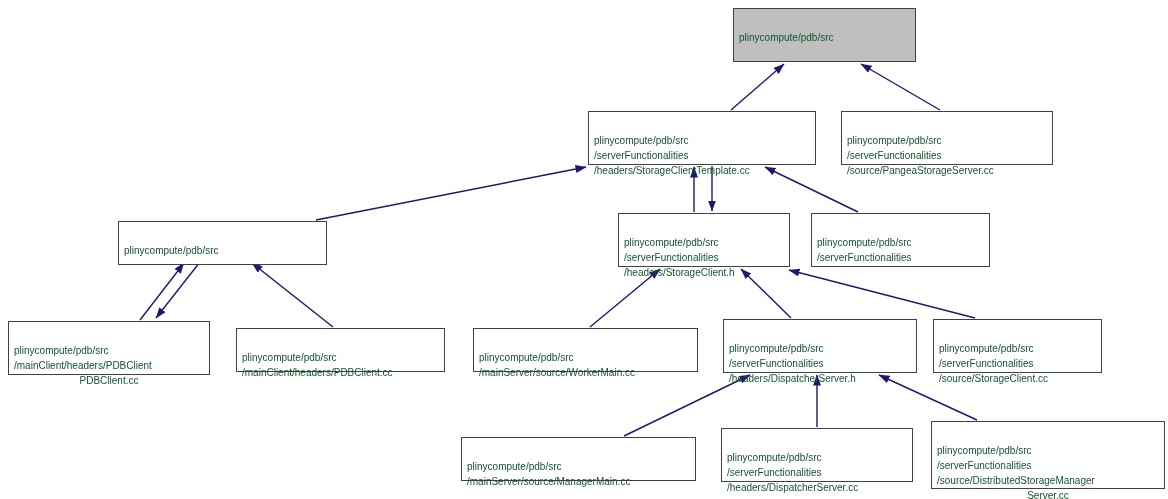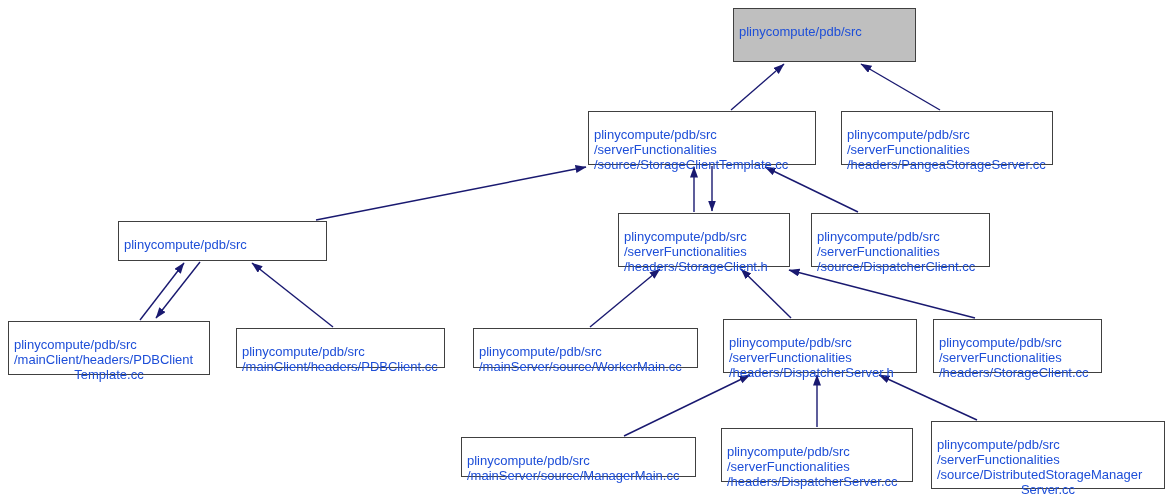--- a/index.html
+++ b/index.html
@@ -14,24 +14,24 @@
   #edges {
     position: absolute;
     left: 0; top: 0;
     width: 1168px; height: 499px;
   }
   .node {
     position: absolute;
     box-sizing: border-box;
     background: #ffffff;
     border: 1px solid #404040;
-    color: #1d4ed8;
-    font-size: 13px;
+    color: #14532d;
+    font-size: 10px;
     line-height: 15px;
-    padding: 15px 5px;
+    padding: 21px 5px;
     cursor: pointer;
     white-space: nowrap;
   }
   .node.highlight {
     background: #bfbfbf;
   }
   .ln { text-align: left; }
   .ln.center { text-align: center; }
   svg line { stroke: #191970; stroke-width: 1.4; }
 </style>
@@ -63,49 +63,48 @@
     <line x1="977" y1="420" x2="879" y2="375" marker-end="url(#arrow)"></line>
   </svg>
 
   <div class="node highlight" style="left:733px; top:8px; width:183px; height:54px;">
     <div class="ln">plinycompute/pdb/src</div>
   </div>
 
   <div class="node" style="left:588px; top:111px; width:228px; height:54px;">
     <div class="ln">plinycompute/pdb/src</div>
     <div class="ln">/serverFunctionalities</div>
-    <div class="ln">/source/StorageClientTemplate.cc</div>
+    <div class="ln">/headers/StorageClientTemplate.cc</div>
   </div>
 
   <div class="node" style="left:841px; top:111px; width:212px; height:54px;">
     <div class="ln">plinycompute/pdb/src</div>
     <div class="ln">/serverFunctionalities</div>
-    <div class="ln">/headers/PangeaStorageServer.cc</div>
+    <div class="ln">/source/PangeaStorageServer.cc</div>
   </div>
 
   <div class="node" style="left:118px; top:221px; width:209px; height:40px;">
     <div class="ln">plinycompute/pdb/src</div>
   </div>
 
   <div class="node" style="left:618px; top:213px; width:172px; height:54px;">
     <div class="ln">plinycompute/pdb/src</div>
     <div class="ln">/serverFunctionalities</div>
     <div class="ln">/headers/StorageClient.h</div>
   </div>
 
   <div class="node" style="left:811px; top:213px; width:179px; height:54px;">
     <div class="ln">plinycompute/pdb/src</div>
     <div class="ln">/serverFunctionalities</div>
-    <div class="ln">/source/DispatcherClient.cc</div>
   </div>
 
   <div class="node" style="left:8px; top:321px; width:202px; height:54px;">
     <div class="ln">plinycompute/pdb/src</div>
     <div class="ln">/mainClient/headers/PDBClient</div>
-    <div class="ln center">Template.cc</div>
+    <div class="ln center">PDBClient.cc</div>
   </div>
 
   <div class="node" style="left:236px; top:328px; width:209px; height:40px;">
     <div class="ln">plinycompute/pdb/src</div>
     <div class="ln">/mainClient/headers/PDBClient.cc</div>
   </div>
 
   <div class="node" style="left:473px; top:328px; width:225px; height:40px;">
     <div class="ln">plinycompute/pdb/src</div>
     <div class="ln">/mainServer/source/WorkerMain.cc</div>
@@ -113,21 +112,21 @@
 
   <div class="node" style="left:723px; top:319px; width:194px; height:54px;">
     <div class="ln">plinycompute/pdb/src</div>
     <div class="ln">/serverFunctionalities</div>
     <div class="ln">/headers/DispatcherServer.h</div>
   </div>
 
   <div class="node" style="left:933px; top:319px; width:169px; height:54px;">
     <div class="ln">plinycompute/pdb/src</div>
     <div class="ln">/serverFunctionalities</div>
-    <div class="ln">/headers/StorageClient.cc</div>
+    <div class="ln">/source/StorageClient.cc</div>
   </div>
 
   <div class="node" style="left:461px; top:437px; width:235px; height:40px;">
     <div class="ln">plinycompute/pdb/src</div>
     <div class="ln">/mainServer/source/ManagerMain.cc</div>
   </div>
 
   <div class="node" style="left:721px; top:428px; width:192px; height:54px;">
     <div class="ln">plinycompute/pdb/src</div>
     <div class="ln">/serverFunctionalities</div>

